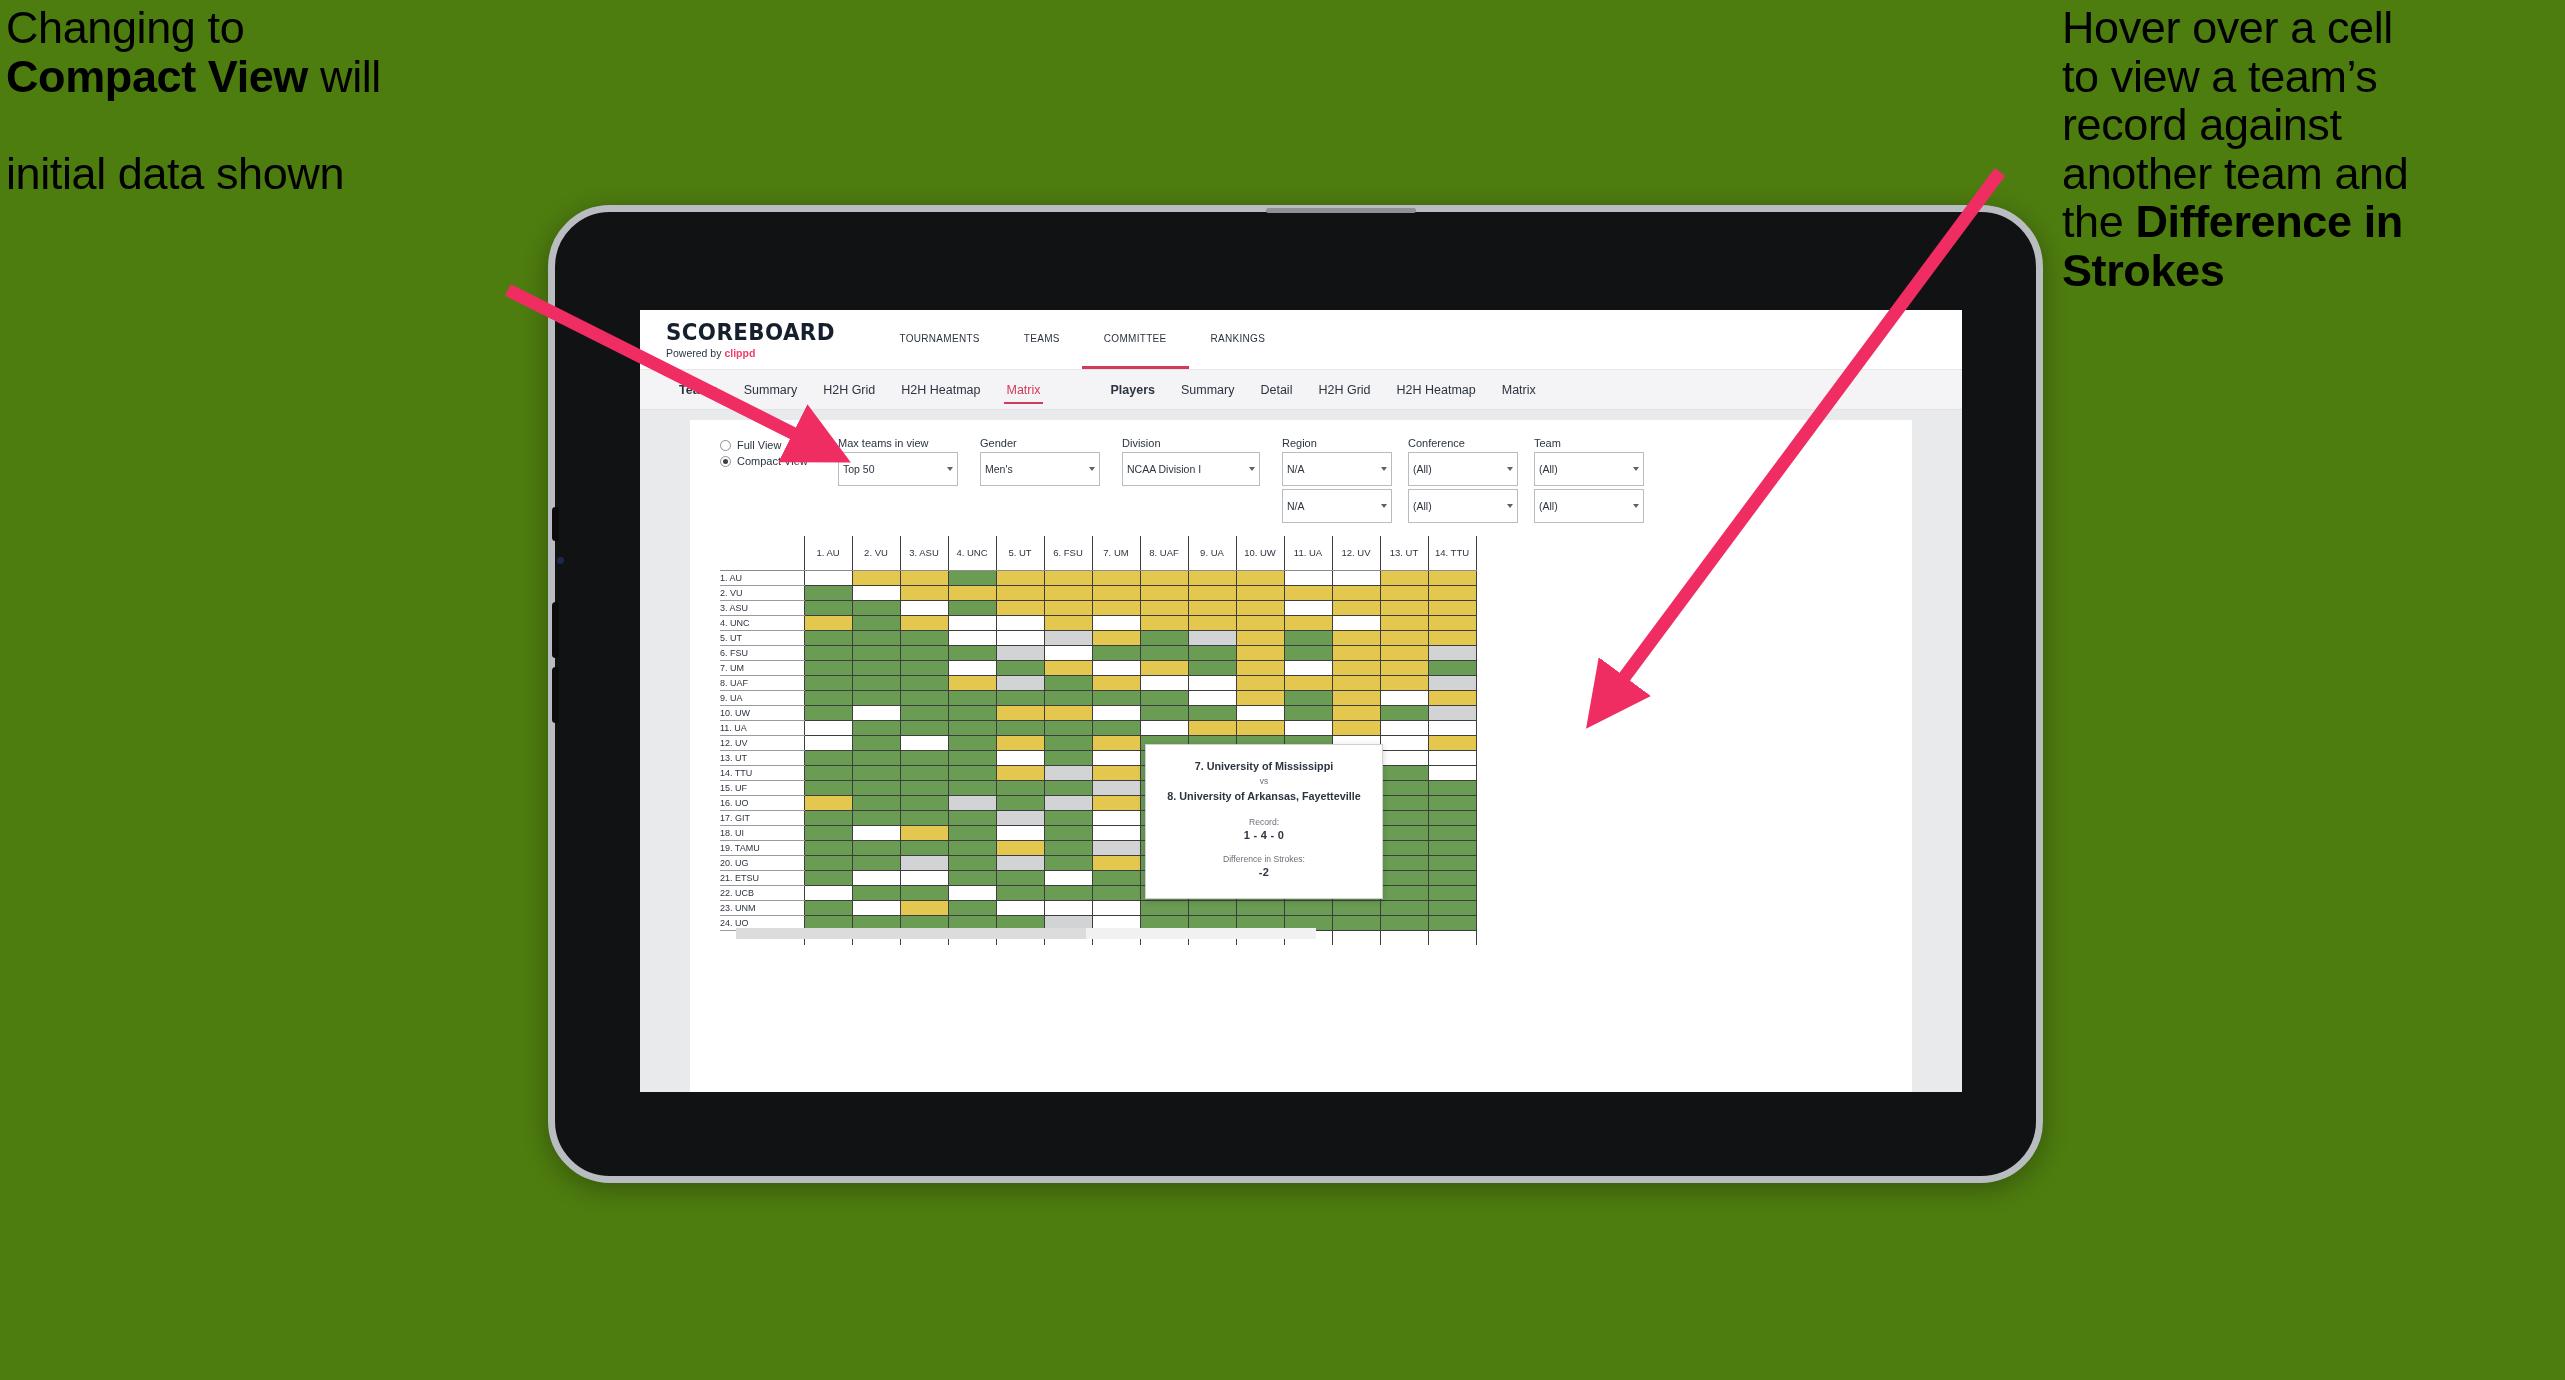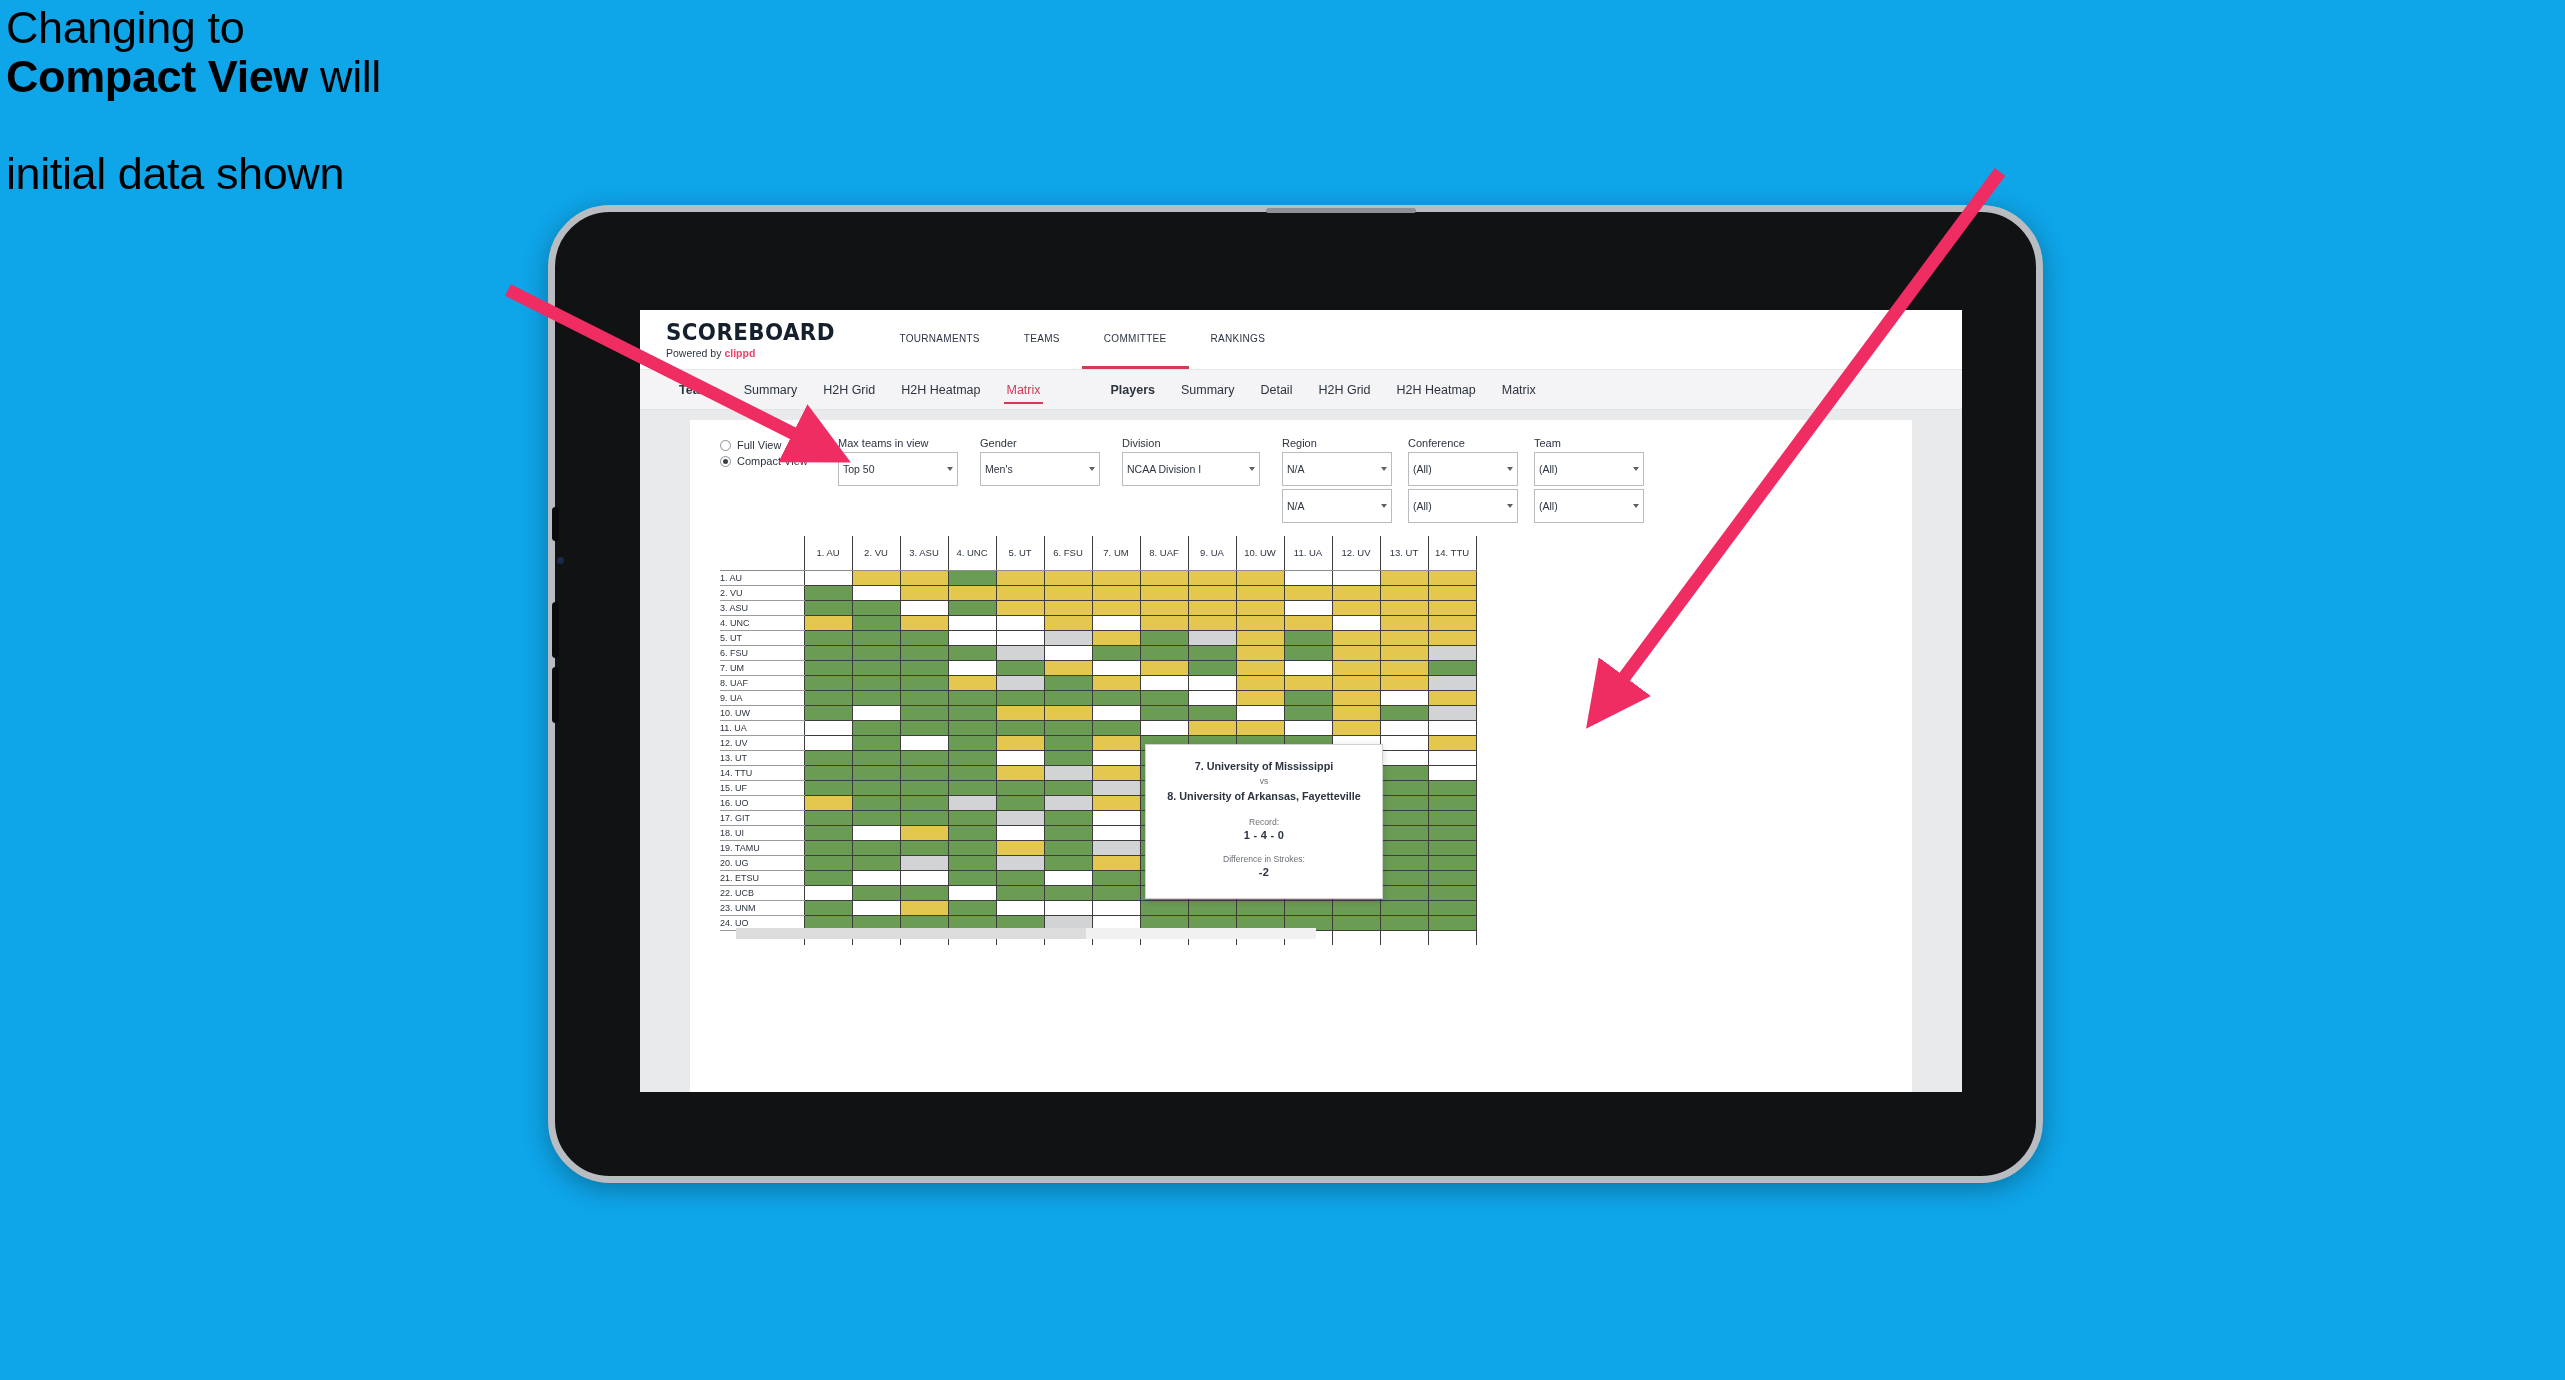--- a/index.html
+++ b/index.html
@@ -2,21 +2,21 @@
 <html><head>
 <meta charset="utf-8">
 <style>
   * { box-sizing: border-box; margin: 0; padding: 0; }
   html, body {
     width: 2565px; height: 1380px;
     background: #ffffff;
     font-family: "Liberation Sans", sans-serif;
     overflow: hidden;
   }
-  #stage { position: relative; width: 2565px; height: 1380px; background: #0ea5e9; }
+  #stage { position: relative; width: 2565px; height: 1380px; background: #4d7c0f; }
 
   
   .callout {
     position: absolute;
     font-size: 45px;
     line-height: 1.08;
     color: #000;
     font-weight: 400;
     letter-spacing: -0.4px;
   }
@@ -201,20 +201,28 @@
 
 <div id="stage">
 
   <div class="callout" id="callout-left">
     <span>Changing to</span><br>
     <b>Compact View</b><span> will</span><br>
     <br>
     <span>initial data shown</span>
   </div>
 
+  <div class="callout" id="callout-right">
+    <span>Hover over a cell</span><br>
+    <span>to view a team’s</span><br>
+    <span>record against</span><br>
+    <span>another team and</span><br>
+    <span>the </span><b>Difference in</b><br>
+    <b>Strokes</b>
+  </div>
 
   <div id="tablet">
     <div id="top-speaker"></div>
     <div class="edge-btn" id="btn-1"></div>
     <div id="cam-dot"></div>
     <div class="edge-btn" id="btn-2"></div>
     <div class="edge-btn" id="btn-3"></div>
 
     <div id="screen">
 

